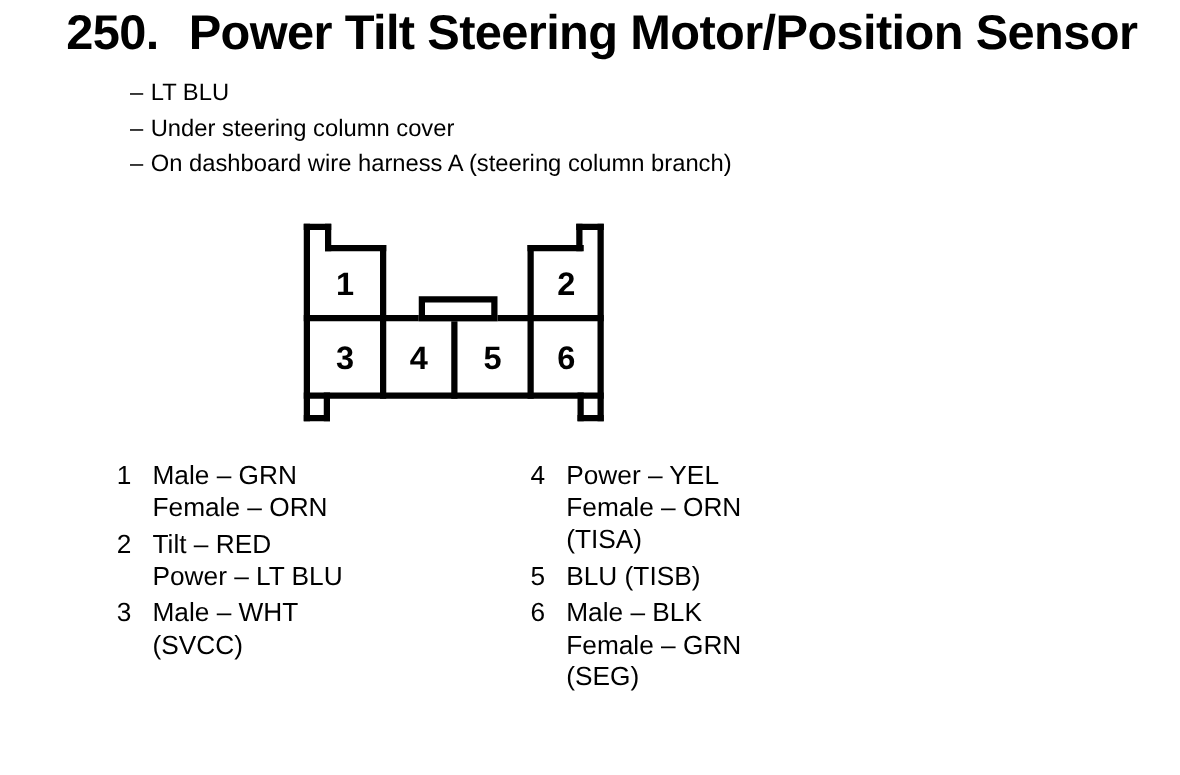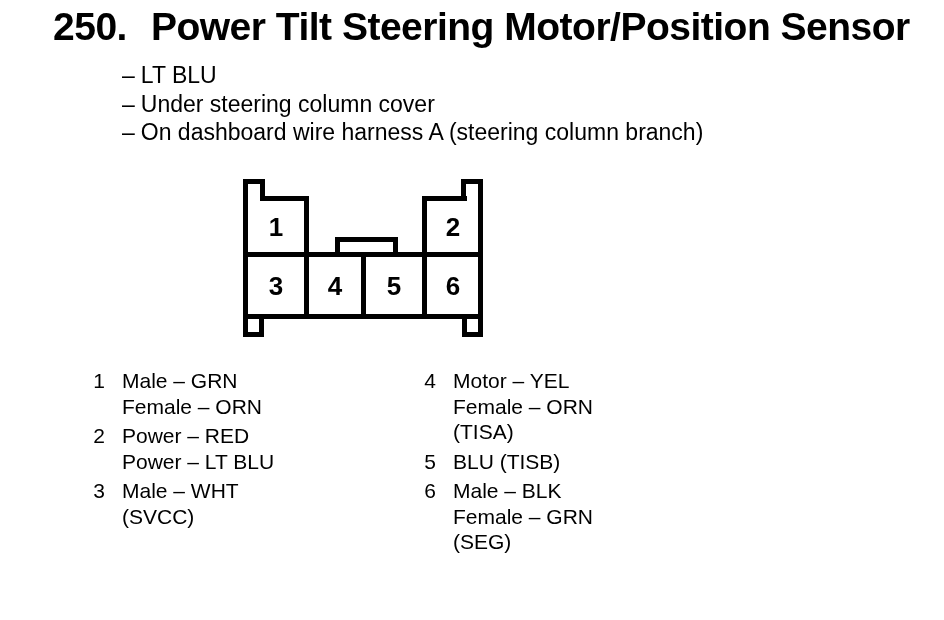--- a/index.html
+++ b/index.html
@@ -10,22 +10,22 @@
     -webkit-font-smoothing:antialiased;
   }
   .page-title{
     position:absolute;left:28px;top:4px;
     font-size:39px;font-weight:bold;letter-spacing:-0.5px;white-space:nowrap;
     line-height:1.2;
     margin-left:25px;
   }
   .title-text{margin-left:24px}
   .notes{
-    position:absolute;left:122px;top:61px;
-    font-size:23px;line-height:28.5px;
+    position:absolute;left:104px;top:61px;
+    font-size:19px;line-height:28.5px;
   }
   .note-line{white-space:nowrap}
   .note-dash{display:inline-block;margin-right:6px}
   .connector{
     position:absolute;left:243px;top:179px;width:240px;height:158px;
   }
   .bar{position:absolute;background:#000000}
   .latch{
     position:absolute;left:92px;top:58px;width:63px;height:20px;
     box-sizing:border-box;border:5px solid #000000;background:#ffffff;
@@ -101,34 +101,34 @@
 </div>
 
 <div class="legend legend-left">
   <div class="entry">
     <span class="num">1</span>
     <div>Male – GRN</div>
     <div>Female – ORN</div>
   </div>
   <div class="entry">
     <span class="num">2</span>
-    <div>Power – RED</div>
+    <div>Tilt – RED</div>
     <div>Power – LT BLU</div>
   </div>
   <div class="entry">
     <span class="num">3</span>
     <div>Male – WHT</div>
     <div>(SVCC)</div>
   </div>
 </div>
 
 <div class="legend legend-right">
   <div class="entry">
     <span class="num">4</span>
-    <div>Motor – YEL</div>
+    <div>Power – YEL</div>
     <div>Female – ORN</div>
     <div>(TISA)</div>
   </div>
   <div class="entry">
     <span class="num">5</span>
     <div>BLU (TISB)</div>
   </div>
   <div class="entry">
     <span class="num">6</span>
     <div>Male – BLK</div>

